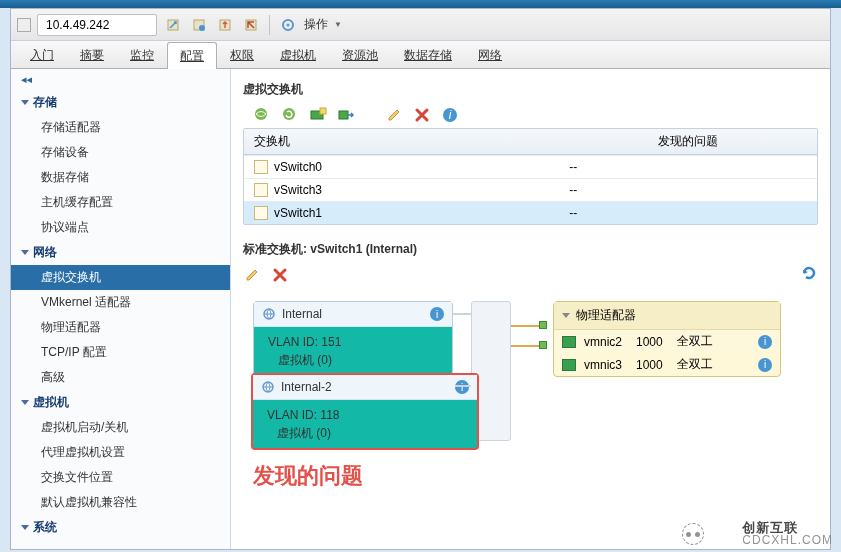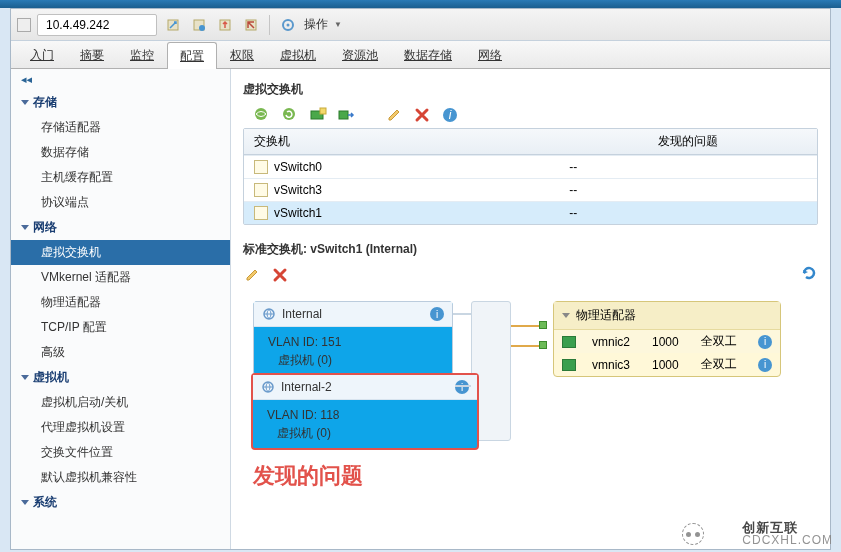--- a/index.html
+++ b/index.html
@@ -33,31 +33,31 @@
 .col-sw { flex: 0 0 55%; display: flex; align-items: center; gap: 6px; }
 .col-pb { flex: 1; }
 .trow { display: flex; border-top: 1px solid #e4ecf3; }
 .trow:first-child { border-top: none; }
 .trow.sel { background: #d6ecfb; }
 .swicon { display: inline-block; width: 14px; height: 14px; background: #fffbe6; border: 1px solid #c8b97a; }
 .subhead { display: flex; align-items: center; margin-top: 16px; gap: 6px; }
 .minibar { display: flex; align-items: center; gap: 10px; margin: 6px 0; }
 .refresh { margin-left: auto; color: #3387cc; cursor: pointer; }
 .diagram { position: relative; margin-top: 16px; height: 190px; }
-.box { position: absolute; border: 1px solid #bcd; background: #0ea5e9; border-radius: 4px; }
+.box { position: absolute; border: 1px solid #bcd; background: #14b8a6; border-radius: 4px; }
 .box-head { display: flex; align-items: center; gap: 6px; padding: 5px 8px; background: #eef5fb; border-bottom: 1px solid #d8e4ef; color: #333; position: relative; }
 .info { width: 14px; height: 14px; border-radius: 50%; background: #4795d1; color: #fff; font-size: 10px; display: inline-flex; align-items: center; justify-content: center; margin-left: auto; }
 .box-body { padding: 6px 14px; }
 .box-line { color: #333; line-height: 1.5; }
 .box.highlight { border: 2px solid #e2524b; }
 .annot { position: absolute; left: 10px; bottom: 0; color: #e2524b; font-size: 22px; font-weight: bold; }
 .spine { position: absolute; background: #f0f4f8; border: 1px solid #c9d6e2; }
 .nicbox { position: absolute; border: 1px solid #d6c67a; background: #fff8d8; border-radius: 4px; width: 228px; }
 .nic-head { display: flex; align-items: center; gap: 6px; padding: 5px 8px; background: #f6eec7; border-bottom: 1px solid #e6da9e; }
-.nic-row { display: flex; align-items: center; gap: 16px; padding: 3px 8px; }
+.nic-row { display: flex; align-items: center; gap: 8px; padding: 3px 8px; }
 .nic-row:nth-child(even){ background:#fdf7dc; }
 .nicchip { width: 14px; height: 12px; background: #3a9f4e; border: 1px solid #2a7a38; }
 .conn { position: absolute; background: #c9d6e2; height: 2px; }
 .dot { position: absolute; width: 8px; height: 8px; background: #6cbb57; border: 1px solid #3c8b2c; }
 .tri { width: 0; height: 0; border-left: 4px solid transparent; border-right: 4px solid transparent; border-top: 5px solid #888; }
 .watermark { position: absolute; right: 8px; bottom: 6px; display: flex; align-items: center; gap: 4px; opacity: .9; }
 .watermark .logo { width: 22px; height: 22px; border: 1.5px dashed #888; border-radius: 50%; position: relative; }
 .watermark .logo::before, .watermark .logo::after { content:""; position:absolute; width:5px; height:5px; border-radius:50%; background:#888; }
 .watermark .logo::before { left:3px; top:8px; }
 .watermark .logo::after { right:3px; top:8px; }
@@ -123,20 +123,21 @@
   <div class="body">
     <div class="sidebar">
       <div class="collapse">◂◂</div>
 
       <div class="grp">
         <div class="grp-h">
             <span class="arrow"></span>
             <span>存储</span>
           </div>
         <div class="item">存储适配器</div>
+        <div class="item">存储设备</div>
         <div class="item">数据存储</div>
         <div class="item">主机缓存配置</div>
         <div class="item">协议端点</div>
       </div>
 
       <div class="grp">
         <div class="grp-h">
             <span class="arrow"></span>
             <span>网络</span>
           </div>

